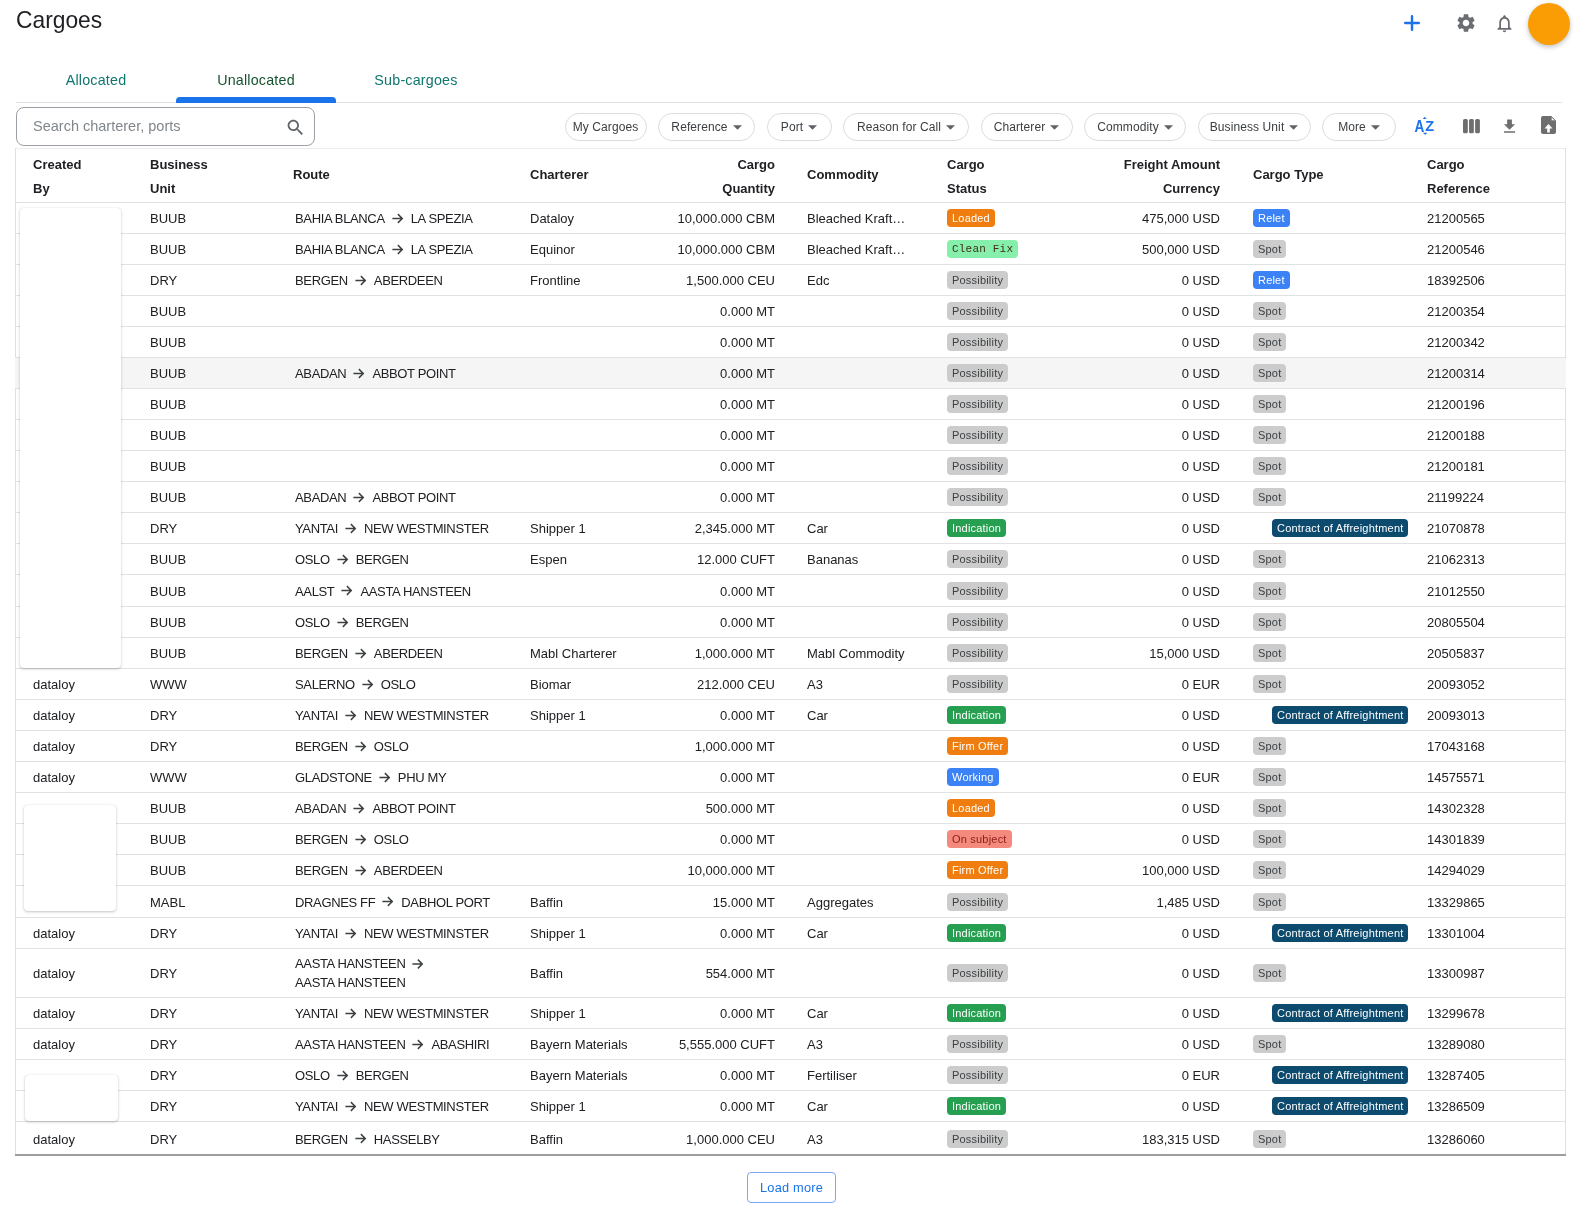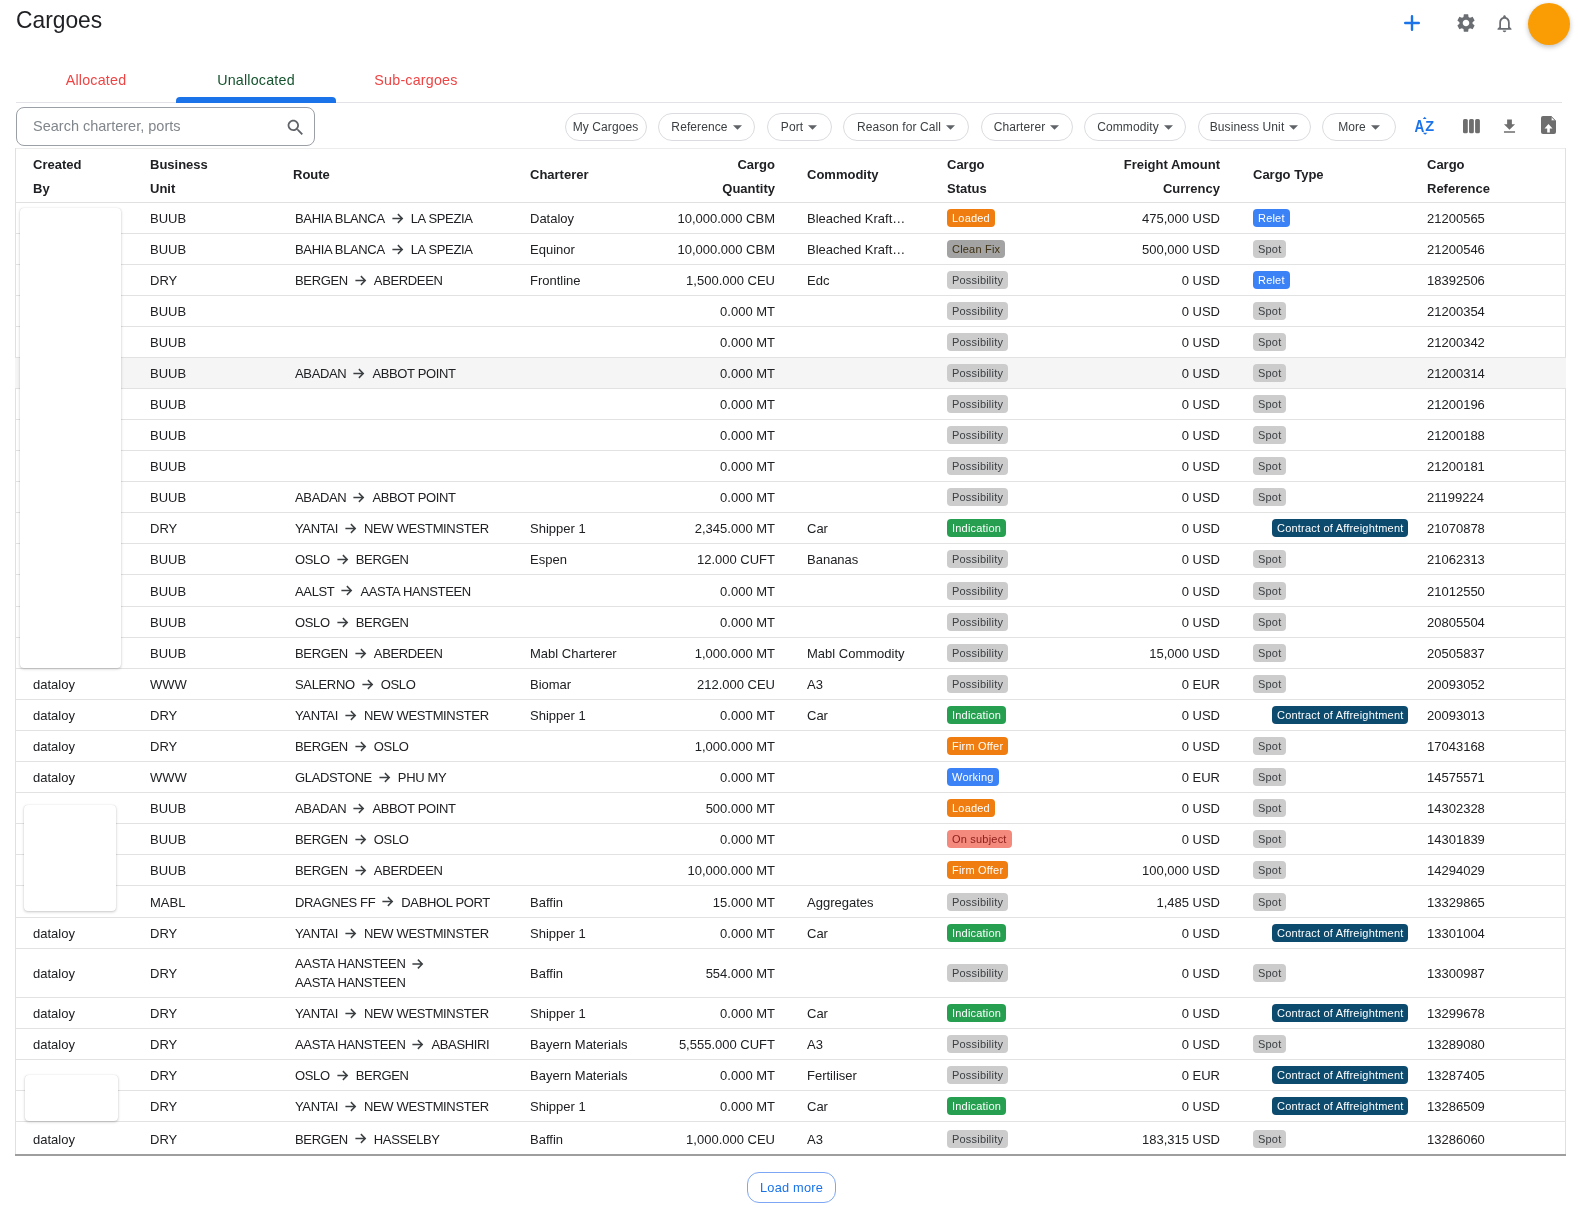--- a/index.html
+++ b/index.html
@@ -9,21 +9,21 @@
 h1 { position:absolute; left:16px; top:6px; font-size:24px; font-weight:500; letter-spacing:0;
   transform:scaleX(0.95); transform-origin:left top; }
 
 
 .ticon { position:absolute; top:13px; }
 
 
 .tabs { position:absolute; left:0; top:60px; width:1578px; height:43px; }
 .tabline { position:absolute; left:16px; right:16px; bottom:0; height:1px; background:#e1e3e6; }
 .tab { position:absolute; top:0; width:160px; height:43px; line-height:40px; text-align:center;
-  font-size:14.3px; font-weight:500; color:#ef4444; letter-spacing:.2px; }
+  font-size:14.3px; font-weight:500; color:#0f766e; letter-spacing:.2px; }
 .tab.active { color:#14532d; }
 .indicator { position:absolute; left:176px; bottom:0; width:160px; height:6px; background:#1a73e8;
   border-radius:4px 4px 0 0; }
 
 
 .search { position:absolute; left:16px; top:107px; width:299px; height:39px; border:1px solid #9aa0a6;
   border-radius:8px; }
 .search .ph { position:absolute; left:16px; top:0; line-height:37px; font-size:14.5px; color:#80868b; }
 .search svg { position:absolute; right:8px; top:9px; }
 
@@ -52,33 +52,33 @@
 .c6 { left:792px; }
 .c7 { left:932px; }
 .c8 { right:346px; }
 .c9 { left:1238px; }
 .c10 { left:1412px; }
 .r2 div { display:flex; align-items:center; line-height:19px; }
 
 .chip { display:inline-block; height:18px; line-height:18px; padding:0 5px; border-radius:4px;
   font-size:11px; font-weight:500; letter-spacing:.2px; }
 .chip.orange { background:#ef7d10; color:#fff; }
-.chip.amber { background:#a3a3a3; color:#3e3012; }
+.chip.amber { background:#86efac; color:#3e3012;font-family:Liberation Mono, monospace; }
 .chip.gray { background:#cccccc; color:#3c4043; }
 .chip.green { background:#26a050; color:#fff; }
 .chip.purple { background:#3b82f6; color:#fff; }
 .chip.salmon { background:#f4897e; color:#8c1d18; }
 .chip.dgreen { background:#0c4a6e; color:#fff;margin-left:19px; }
 
 
 .redact { position:absolute; background:#fff; border-radius:4px;
   box-shadow:0 1px 3px rgba(0,0,0,0.22), 0 0 1px rgba(0,0,0,0.14); }
 
 .loadmore { position:absolute; left:747px; top:1172px; width:89px; height:31px; border:1px solid #7da7f4;
-  border-radius:12px; color:#1a73e8; font-size:12.8px; text-align:center; line-height:29px; letter-spacing:.2px; }
+  border-radius:4px; color:#1a73e8; font-size:12.8px; text-align:center; line-height:29px; letter-spacing:.2px; }
 </style></head>
 <body>
 <h1>Cargoes</h1>
 
 <svg class="ticon" style="left:1400px;top:11px" width="24" height="24" viewBox="0 0 24 24">
     <path d="M12 5.2v13.6M5.2 12h13.6" stroke="#1a73e8" stroke-width="2.4" stroke-linecap="round"></path>
   </svg>
 <svg class="ticon" style="left:1454.5px;top:12px" width="22" height="22" viewBox="0 0 24 24" fill="#6a6e72">
     <path d="M19.14 12.94c.04-.3.06-.61.06-.94 0-.32-.02-.64-.07-.94l2.03-1.58c.18-.14.23-.41.12-.61l-1.92-3.32c-.12-.22-.37-.29-.59-.22l-2.39.96c-.5-.38-1.03-.7-1.62-.94l-.36-2.54c-.04-.24-.24-.41-.48-.41h-3.84c-.24 0-.43.17-.47.41l-.36 2.54c-.59.24-1.13.57-1.62.94l-2.39-.96c-.22-.08-.47 0-.59.22L2.74 8.87c-.12.21-.08.47.12.61l2.03 1.58c-.05.3-.09.63-.09.94s.02.64.07.94l-2.03 1.58c-.18.14-.23.41-.12.61l1.92 3.32c.12.22.37.29.59.22l2.39-.96c.5.38 1.03.7 1.62.94l.36 2.54c.05.24.24.41.48.41h3.84c.24 0 .44-.17.47-.41l.36-2.54c.59-.24 1.13-.56 1.62-.94l2.39.96c.22.08.47 0 .59-.22l1.92-3.32c.12-.22.07-.47-.12-.61l-2.01-1.58zM12 15.6c-1.98 0-3.6-1.62-3.6-3.6s1.62-3.6 3.6-3.6 3.6 1.62 3.6 3.6-1.62 3.6-3.6 3.6z"></path>
   </svg>

